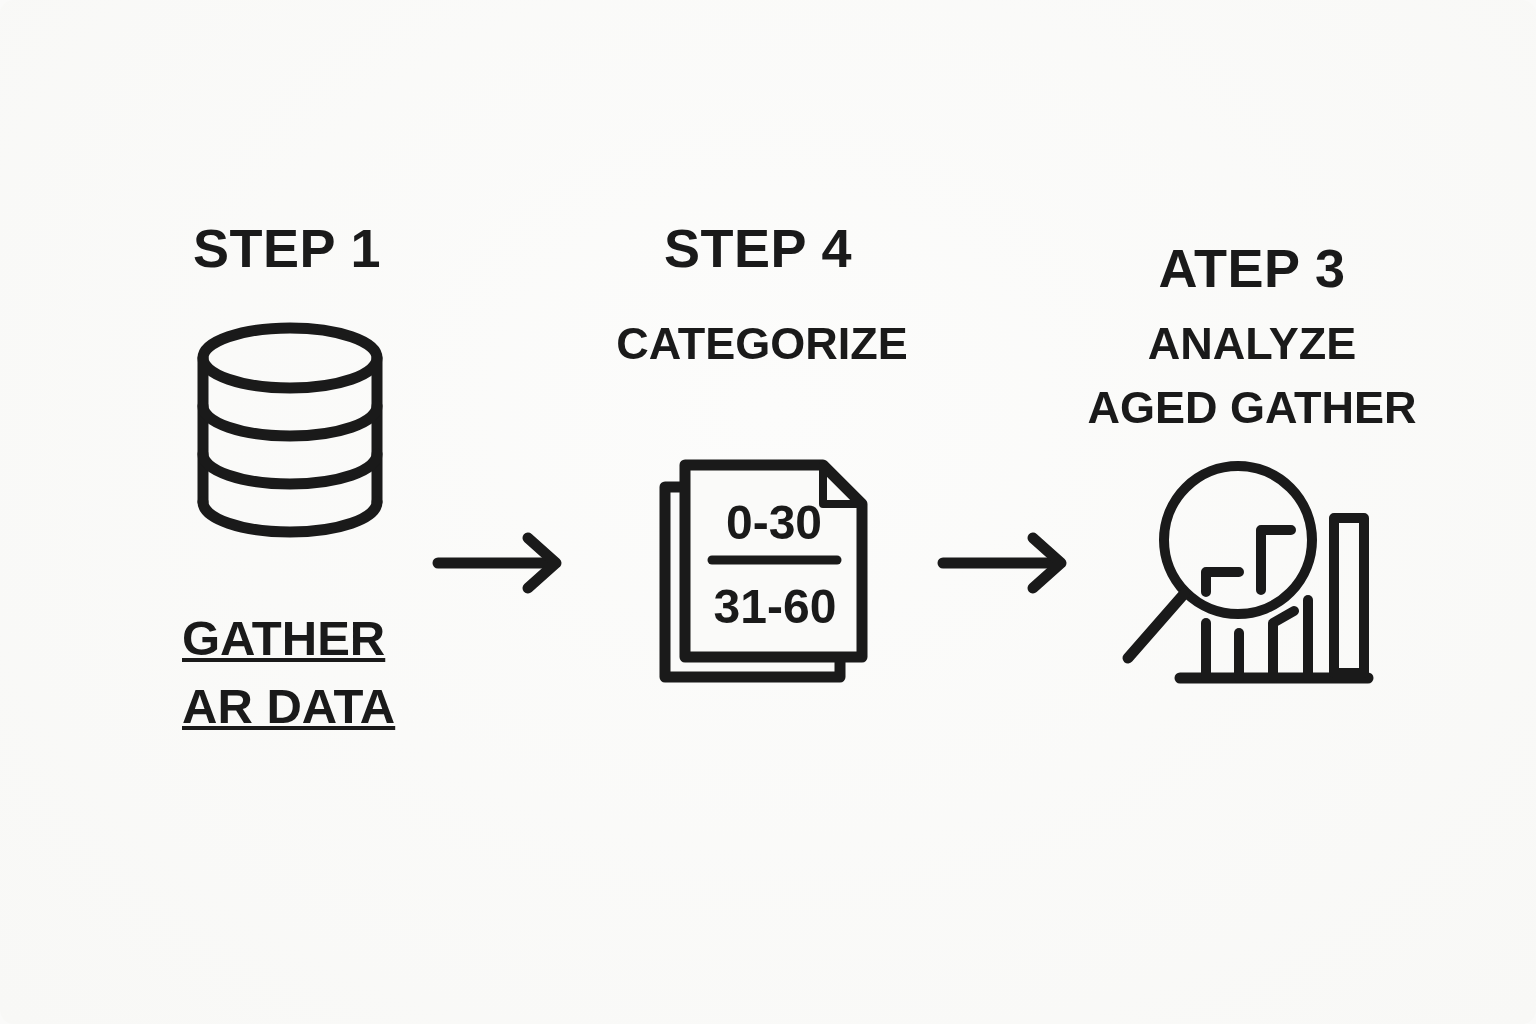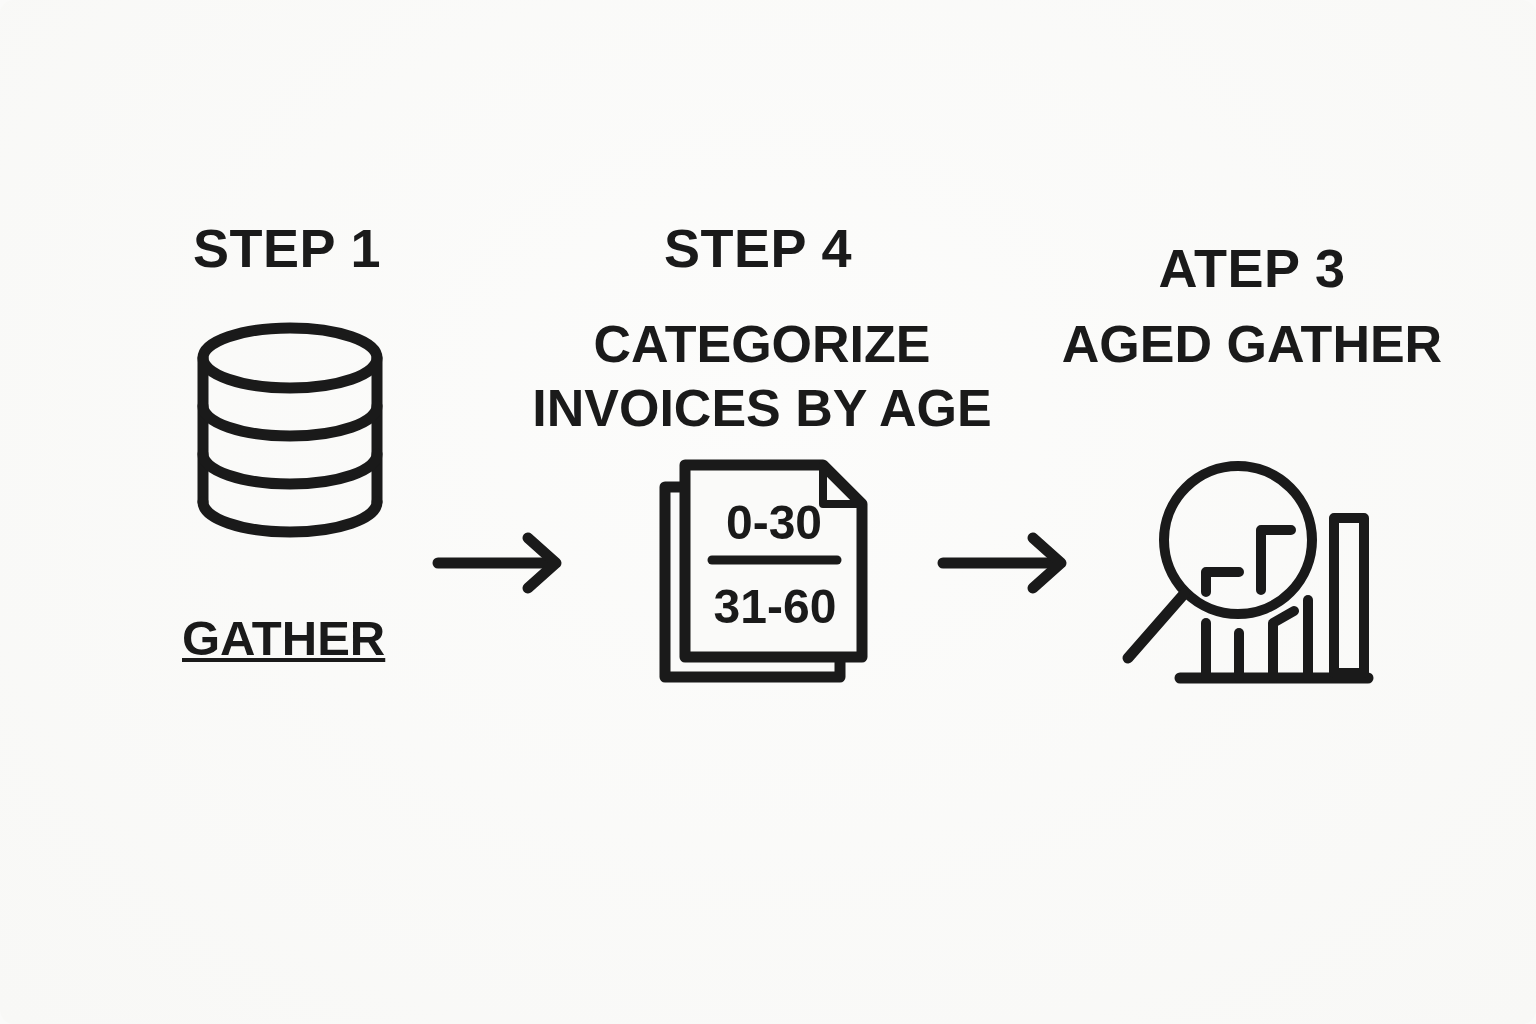--- a/index.html
+++ b/index.html
@@ -15,21 +15,21 @@
     background: radial-gradient(ellipse at 50% 40%, #fcfcfb 0%, #f8f8f6 100%);
     border-radius: 14px;
   }
   .heading {
     position:absolute; width:400px; text-align:center;
     font-size:54px; font-weight:700; letter-spacing:0.5px; line-height:1;
     color:var(--ink); white-space:nowrap;
   }
   .subtitle {
     position:absolute; width:500px; text-align:center;
-    font-size:52px; font-weight:700; line-height:64px;
+    font-size:45px; font-weight:700; line-height:64px;
     color:var(--ink); white-space:nowrap;
   }
   .step-label {
     position:absolute; text-align:left;
     font-size:49px; font-weight:700; line-height:68px;
     color:var(--ink); white-space:nowrap;
   }
   svg { display:block; color:var(--ink); }
   .icon { position:absolute; }
   .stroke {
@@ -57,36 +57,36 @@
         <path d="M7,36 V180"></path>
         <path d="M181,36 V180"></path>
         <path d="M7,84 A87,30 0 0 0 181,84"></path>
         <path d="M7,132 A87,30 0 0 0 181,132"></path>
         <path d="M7,180 A87,30 0 0 0 181,180"></path>
       </g>
     </svg>
 
     <div class="step-label" style="left:182px; top:604px;text-decoration:underline;">
       <div>GATHER</div>
+      <div>AR DATA</div>
     </div>
   </section>
 
   <svg class="icon" style="left:430px; top:531px;" width="140" height="64" viewBox="0 0 140 64" aria-hidden="true">
     <g class="stroke" stroke-width="11">
       <path d="M8,32 H122"></path>
       <path d="M98,7 L126,32 L98,57"></path>
     </g>
   </svg>
 
   <section>
     <h2 class="heading" style="left:558px; top:221px;">STEP 4</h2>
 
     <div class="subtitle" style="left:512px; top:312px;">
       <div>CATEGORIZE</div>
-      <div>INVOICES BY AGE</div>
     </div>
 
     <svg class="icon" style="left:658px; top:458px;" width="212" height="232" viewBox="0 0 212 232" aria-hidden="true">
 
       <path class="doc-back" stroke-width="11" d="M7,29 H182 V219 H7 Z"></path>
 
       <path class="doc-front" stroke-width="11" d="M27,7 H165 L204,46 V199 H27 Z"></path>
       <path class="stroke" stroke-width="8" d="M165,7 V46 H204"></path>
 
       <path class="stroke" stroke-width="9" d="M54,102 H179"></path>
@@ -100,20 +100,21 @@
     <g class="stroke" stroke-width="11">
       <path d="M8,32 H122"></path>
       <path d="M98,7 L126,32 L98,57"></path>
     </g>
   </svg>
 
   <section>
     <h2 class="heading" style="left:1052px; top:221px;margin-top:20px;">ATEP 3</h2>
 
     <div class="subtitle" style="left:1002px; top:312px;">
+      <div>ANALYZE</div>
       <div>AGED GATHER</div>
     </div>
 
     <svg class="icon" style="left:1118px; top:452px;" width="300" height="240" viewBox="0 0 300 240" aria-hidden="true">
       <g class="stroke" stroke-width="10">
 
         <circle cx="120" cy="88" r="74"></circle>
 
         <path d="M66,142 L10,206" stroke-width="11"></path>
 

